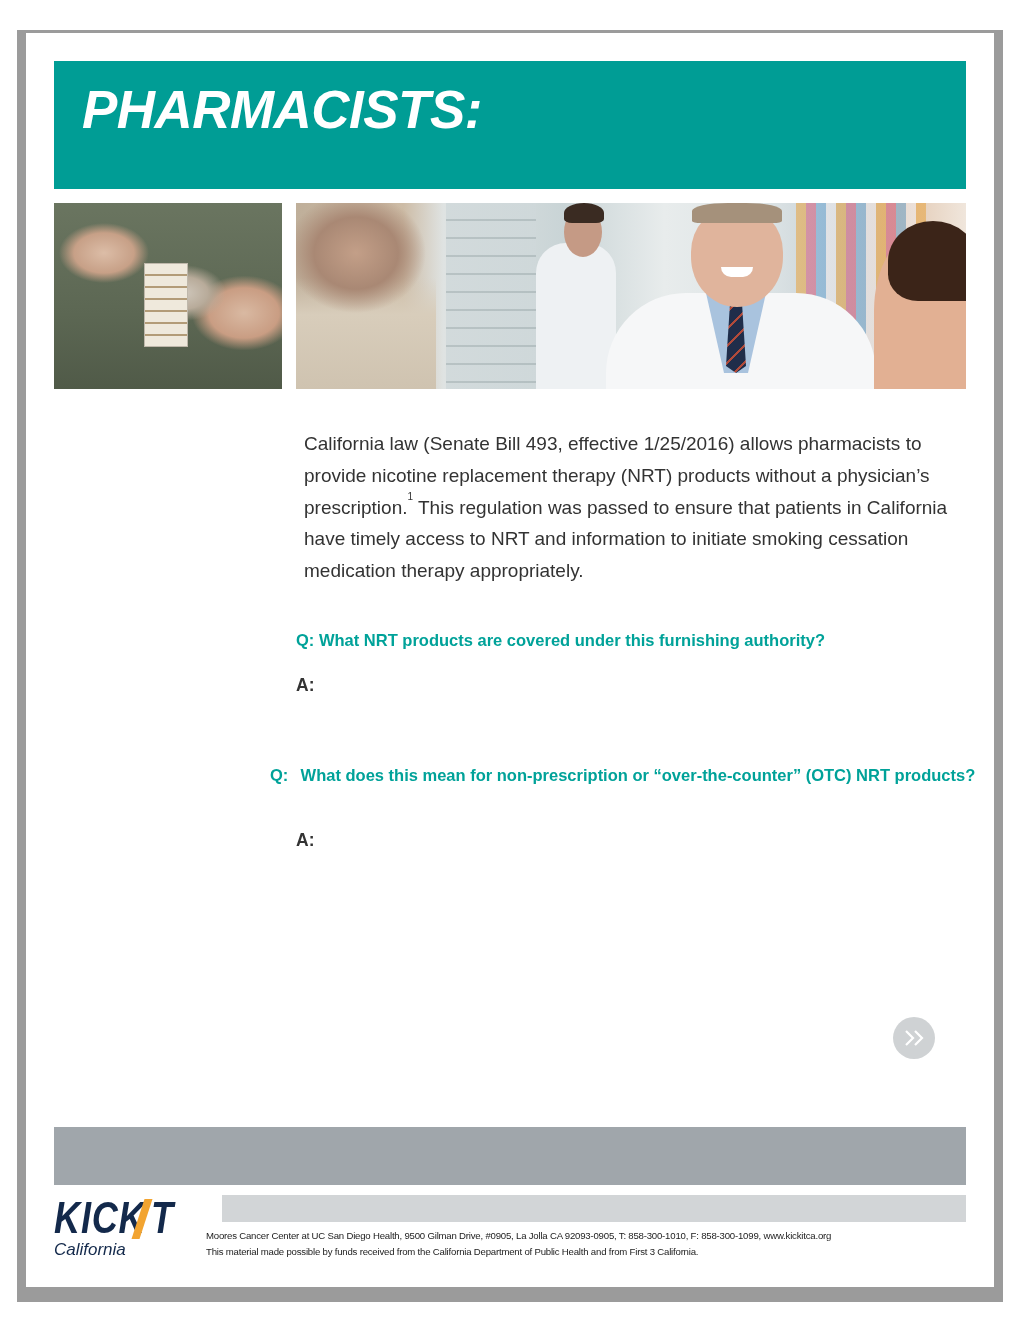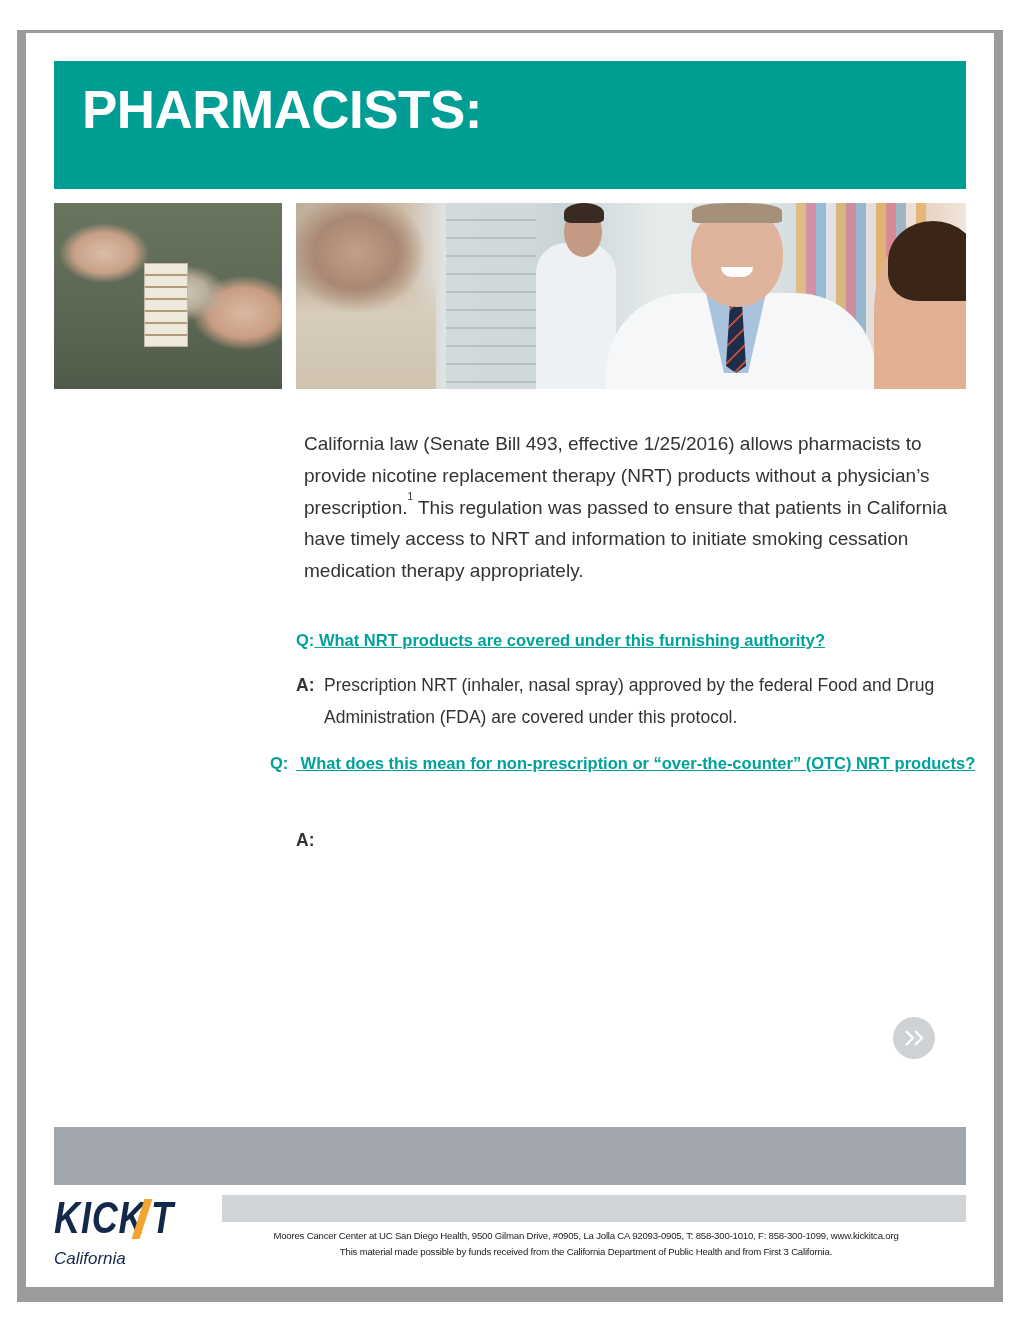--- a/index.html
+++ b/index.html
@@ -1,20 +1,20 @@
 <!DOCTYPE html>
 <html><head>
 <meta charset="utf-8">
 <style>
   html, body { margin:0; padding:0; }
   body { width:1020px; height:1320px; background:#ffffff; position:relative; overflow:hidden;
          font-family:"Liberation Sans", sans-serif; }
   .frame { position:absolute; left:17px; top:30px; width:986px; height:1272px; background:#9b9b9b; }
   .page { position:absolute; left:26px; top:33px; width:968px; height:1254px; background:#ffffff; }
-  .header { position:absolute; left:28px; top:28px; width:912px; height:128px; background:#009d95; }
+  .header { position:absolute; left:28px; top:28px; width:912px; height:128px; background:#009d95;font-style:italic; }
   .title { position:absolute; left:28px; top:18px; margin:0; color:#fff; font-family:"Liberation Sans", sans-serif;
            font-weight:bold; font-size:54px; letter-spacing:-0.5px; line-height:60px; transform:scaleX(0.98); transform-origin:left; }
   .subtitle { position:absolute; left:30px; top:80px; margin:0; color:#fff; font-weight:bold; font-size:24px; line-height:30px; }
 
   .photo { position:absolute; top:170px; height:186px; overflow:hidden; }
   .photo-left { left:28px; width:228px;
     background: radial-gradient(ellipse 60px 40px at 130px 90px, #cfc7bb 0%, #b8ab9a 40%, rgba(0,0,0,0) 70%),
                 radial-gradient(ellipse 70px 50px at 190px 110px, #d9b9a2 0%, #c99d83 50%, rgba(0,0,0,0) 75%),
                 radial-gradient(ellipse 60px 40px at 50px 50px, #dcbda7 0%, #c7a087 50%, rgba(0,0,0,0) 75%),
                 linear-gradient(180deg,#6a7560 0%,#5c6753 60%,#505a48 100%); }
@@ -38,37 +38,37 @@
   .pr-tie { position:absolute; left:430px; top:100px; width:20px; height:70px;
     background: repeating-linear-gradient(135deg,#1f2d4a 0 6px,#b04a3a 6px 8px,#1f2d4a 8px 12px); clip-path:polygon(20% 0,80% 0,100% 90%,50% 100%,0 90%); }
   .pr-head { position:absolute; left:395px; top:4px; width:92px; height:100px; background:#e0b49c; border-radius:45% 45% 50% 50%; }
   .pr-hairm { position:absolute; left:396px; top:0; width:90px; height:20px; background:#a5917b; border-radius:40% 40% 10% 10%; }
   .pr-smile { position:absolute; left:425px; top:64px; width:32px; height:10px; background:#fff; border-radius:0 0 16px 16px; }
   .pr-woman { position:absolute; left:578px; top:30px; width:92px; height:156px; background:#e2b093; border-radius:50% 30% 0 0; }
   .pr-whair { position:absolute; left:592px; top:18px; width:90px; height:80px; background:#3b2418; border-radius:60% 60% 10% 40%; }
 
   .body-text { position:absolute; left:270px; top:387px; width:660px; margin:8px; font-size:19px; line-height:31.8px; color:#333333; }
   .body-text sup { font-size:10px; vertical-align:top; line-height:10px; }
-  .q { position:absolute; left:270px; width:660px; margin:0; color:#00a299; font-weight:bold; font-size:16.5px; line-height:32px;text-decoration:underline; }
+  .q { position:absolute; left:270px; width:660px; margin:0; color:#00a299; font-weight:bold; font-size:16.5px; line-height:32px; }
   .q .label, .a .label { display:inline-block; }
-  .q-indent { padding-left:26px; text-indent:-26px; }
+  .q-indent { padding-left:26px; text-indent:-26px;margin-top:12px; }
   .a { position:absolute; left:270px; width:660px; margin:0; color:#333333; font-size:17.5px; line-height:31.5px; padding-left:28px; box-sizing:border-box; }
   .a .label { position:absolute; left:0; top:0; font-weight:bold; }
 
   .next-btn { position:absolute; left:867px; top:984px; width:42px; height:42px; border-radius:50%; background:#cfd2d4;
               display:flex; align-items:center; justify-content:center; cursor:pointer; }
 
   .footer-bar { position:absolute; left:28px; top:1094px; width:912px; height:58px; background:#a0a6ab; }
   .footer-bar2 { position:absolute; left:196px; top:1162px; width:744px; height:27px; background:#d2d5d7; }
   .logo { position:absolute; left:28px; top:1163px; width:150px; height:68px;font-style:italic; }
   .logo-kick { position:absolute; left:0; top:0; font-weight:bold; font-size:44px; line-height:44px; color:#13294b; letter-spacing:1px; transform:scaleX(0.82); transform-origin:left; }
   .logo-it { position:absolute; left:97px; top:0; font-weight:bold; font-size:44px; line-height:44px; color:#13294b; transform:scaleX(0.82); transform-origin:left; }
   .logo-slash { position:absolute; left:84px; top:3px; width:8px; height:40px; background:#f2a431; transform:skewX(-18deg); }
-  .logo-sub { position:absolute; left:0; top:44px; font-size:17px; line-height:20px; color:#13294b;margin-top:9px; }
-  .footer-line { position:absolute; right:28px; width:760px; margin:0; text-align:center; font-size:9.6px; line-height:14px; color:#222; letter-spacing:-0.2px; }
+  .logo-sub { position:absolute; left:0; top:44px; font-size:17px; line-height:20px; color:#13294b; }
+  .footer-line { position:absolute; right:28px; width:760px; margin:0; text-align:left; font-size:9.6px; line-height:14px; color:#222; letter-spacing:-0.2px; }
 </style>
 </head>
 <body>
 
 <div class="frame"></div>
 <div class="page">
 
   <div class="header">
     <h1 class="title">PHARMACISTS:</h1>
   </div>
@@ -91,21 +91,21 @@
     <div class="pr-hairm"></div>
     <div class="pr-smile"></div>
     <div class="pr-woman"></div>
     <div class="pr-whair"></div>
   </div>
 
   <p class="body-text"><span>California law (Senate Bill 493, effective 1/25/2016) allows pharmacists to provide nicotine replacement therapy (NRT) products without a physician’s prescription.</span><sup>1</sup><span> This regulation was passed to ensure that patients in California have timely access to NRT and information to initiate smoking cessation medication therapy appropriately.</span></p>
 
   <p class="q" style="top:591px;"><span class="label">Q:</span> <span>What NRT products are covered under this furnishing authority?</span></p>
 
-  <p class="a" style="top:637px;"><span class="label">A:</span><span>Prescription NRT (inhaler, nasal spray) approved by the federal Food and Drug Administration (FDA) are covered under this protocol.</span></p>
+  <p class="a" style="top:637px;"><span class="label">A:</span></p>
 
   <p class="q q-indent" style="top:714px;"><span class="label">Q:</span> <span>What does this mean for non-prescription or “over-the-counter” (OTC) NRT products?</span></p>
 
   <p class="a" style="top:792px;"><span class="label">A:</span></p>
 
   <div class="next-btn">
     <svg width="24" height="20" viewBox="0 0 24 20">
       <polyline points="4,3 11,10 4,17" fill="none" stroke="#ffffff" stroke-width="2.2"></polyline>
       <polyline points="13,3 20,10 13,17" fill="none" stroke="#ffffff" stroke-width="2.2"></polyline>
     </svg>

